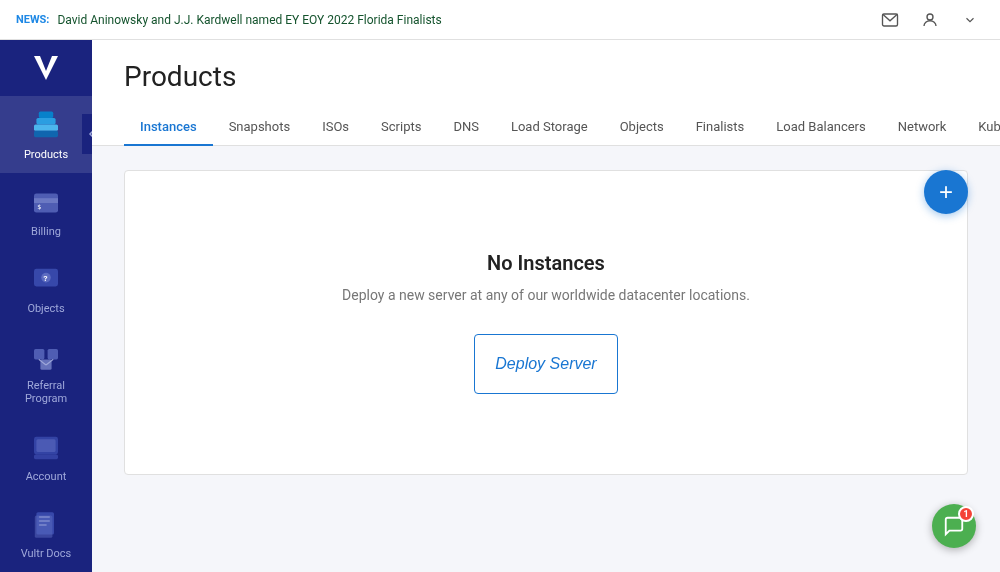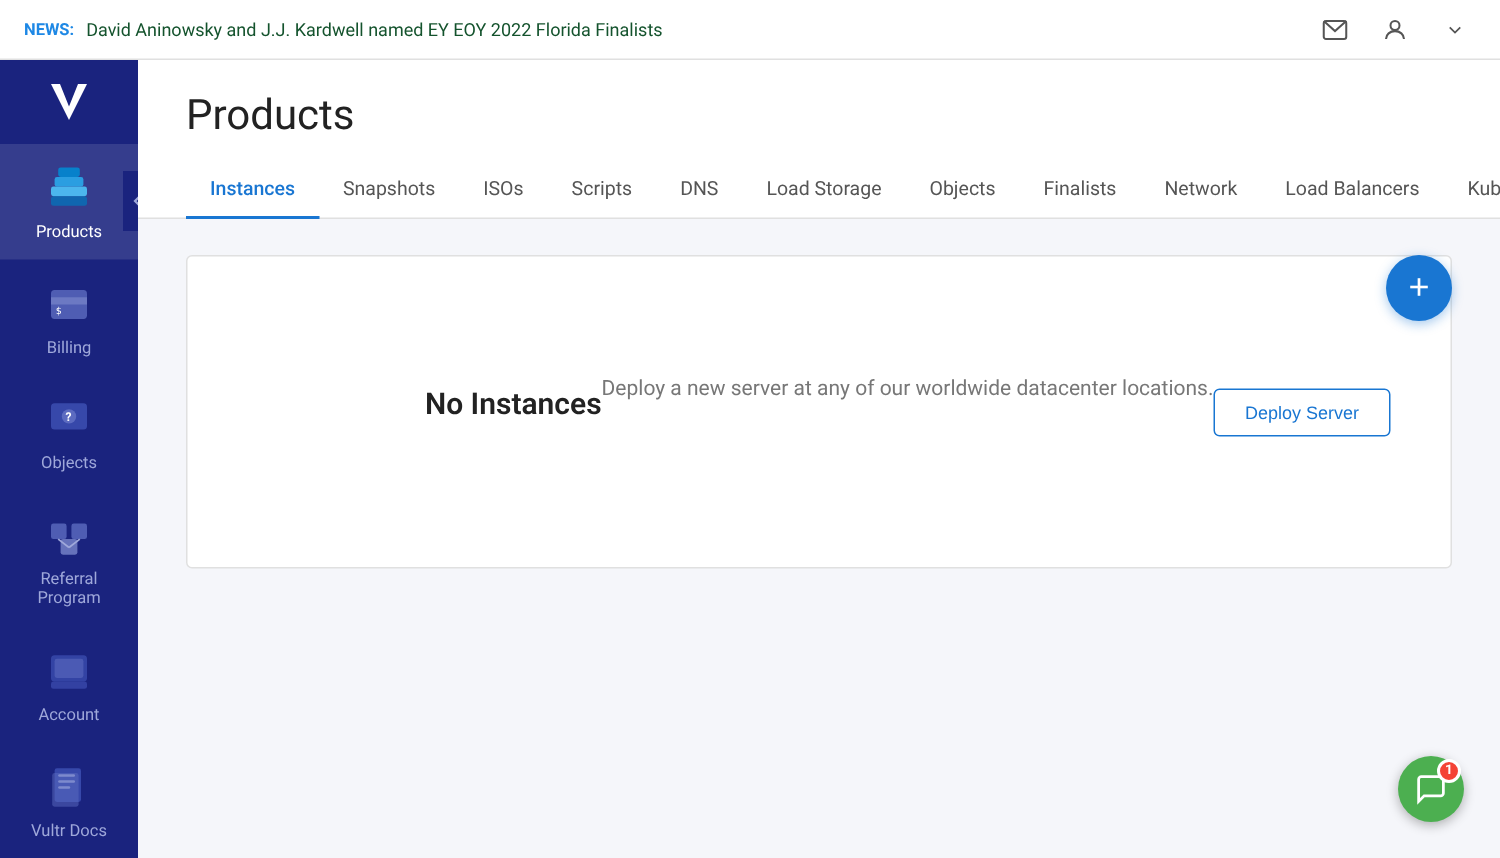--- a/index.html
+++ b/index.html
@@ -167,45 +167,46 @@
       position: relative;
     }
 
     
     .empty-card {
       background: #fff;
       border: 1px solid #e0e0e0;
       border-radius: 4px;
       padding: 80px 40px;
       display: flex;
-      flex-direction: row;
-      align-items: center;
-      justify-content: flex-end;
+      flex-direction: column;
+      align-items: center;
+      justify-content: space-between;
       text-align: center;
     }
     .empty-title {
       font-size: 20px;
       font-weight: 600;
       color: #222;
       margin-bottom: 12px;
     }
     .empty-subtitle {
       font-size: 14px;
       color: #777;
       margin-bottom: 31px;
     }
     .deploy-btn {
       border: 1px solid #1976d2;
       color: #1976d2;
       background: #fff;
-      padding: 8px 20px;
+      padding: 20px 20px;
       border-radius: 4px;
-      font-size: 12px;
+      font-size: 16px;
       cursor: pointer;
       transition: background 0.15s;
+      font-style: italic;
     }
 
     
     .fab-btn {
       position: absolute;
       top: 24px;
       right: 32px;
       width: 44px;
       height: 44px;
       border-radius: 50%;
@@ -382,22 +383,22 @@
 
     <div class="tabs-bar">
       <div class="tab-item active">Instances</div>
       <div class="tab-item">Snapshots</div>
       <div class="tab-item">ISOs</div>
       <div class="tab-item">Scripts</div>
       <div class="tab-item">DNS</div>
       <div class="tab-item">Load Storage</div>
       <div class="tab-item">Objects</div>
       <div class="tab-item">Finalists</div>
+      <div class="tab-item">Load Balancers</div>
       <div class="tab-item">Network</div>
-      <div class="tab-item">Load Balancers</div>
       <div class="tab-item">Kubernetes</div>
     </div>
 
     <div class="main-content">
 
       <button class="fab-btn">+</button>
 
       <div class="empty-card">
         <div class="empty-title">No Instances</div>
         <div class="empty-subtitle">Deploy a new server at any of our worldwide datacenter locations.</div>

